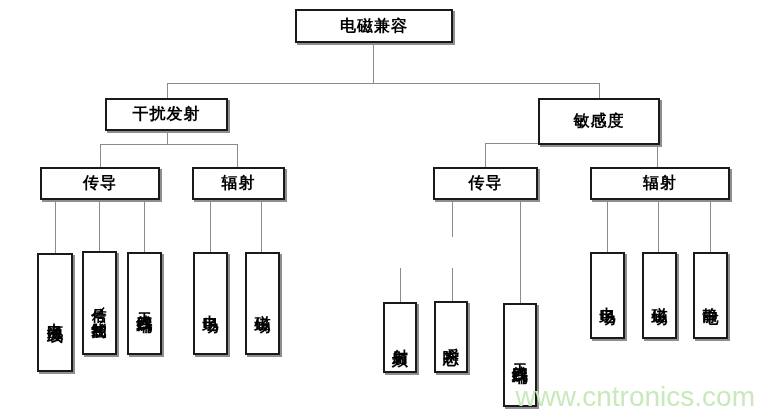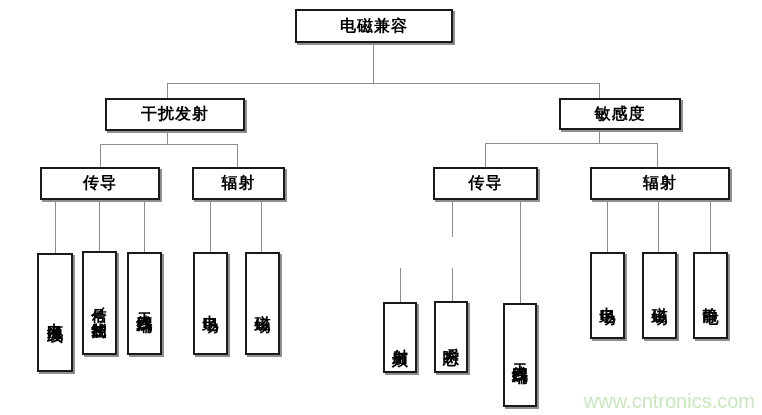--- a/index.html
+++ b/index.html
@@ -39,21 +39,21 @@
     position:absolute;
     background:#8c8c8c;
     z-index:1;
   }
   .line.v{width:1px;}
   .line.h{height:1px;}
   #watermark{
     position:absolute;
     right:7px;
     bottom:2px;
-    font-size:20px;
+    font-size:28px;
     color:#c9e8bb;
     letter-spacing:0;
     z-index:3;
     font-weight:normal;
   }
 </style>
 </head>
 <body>
 
 <div id="stage">
@@ -85,24 +85,24 @@
   <div class="line v" style="left:452px;top:268px;height:33px"></div>
 
   <div class="line v" style="left:607px;top:200px;height:52px"></div>
   <div class="line v" style="left:658px;top:200px;height:52px"></div>
   <div class="line v" style="left:710px;top:200px;height:52px"></div>
 
   <div class="box" style="left:295px;top:9px;width:158px;height:34px">
     <span>电磁兼容</span>
   </div>
 
-  <div class="box" style="left:105px;top:98px;width:140px;height:33px">
+  <div class="box" style="left:105px;top:98px;width:123px;height:33px">
     <span>干扰发射</span>
   </div>
-  <div class="box" style="left:559px;top:98px;width:122px;height:32px">
+  <div class="box" style="left:538px;top:98px;width:122px;height:47px">
     <span>敏感度</span>
   </div>
 
   <div class="box" style="left:40px;top:167px;width:120px;height:33px">
     <span>传导</span>
   </div>
   <div class="box" style="left:192px;top:167px;width:93px;height:33px">
     <span>辐射</span>
   </div>
   <div class="box" style="left:433px;top:167px;width:105px;height:33px">

